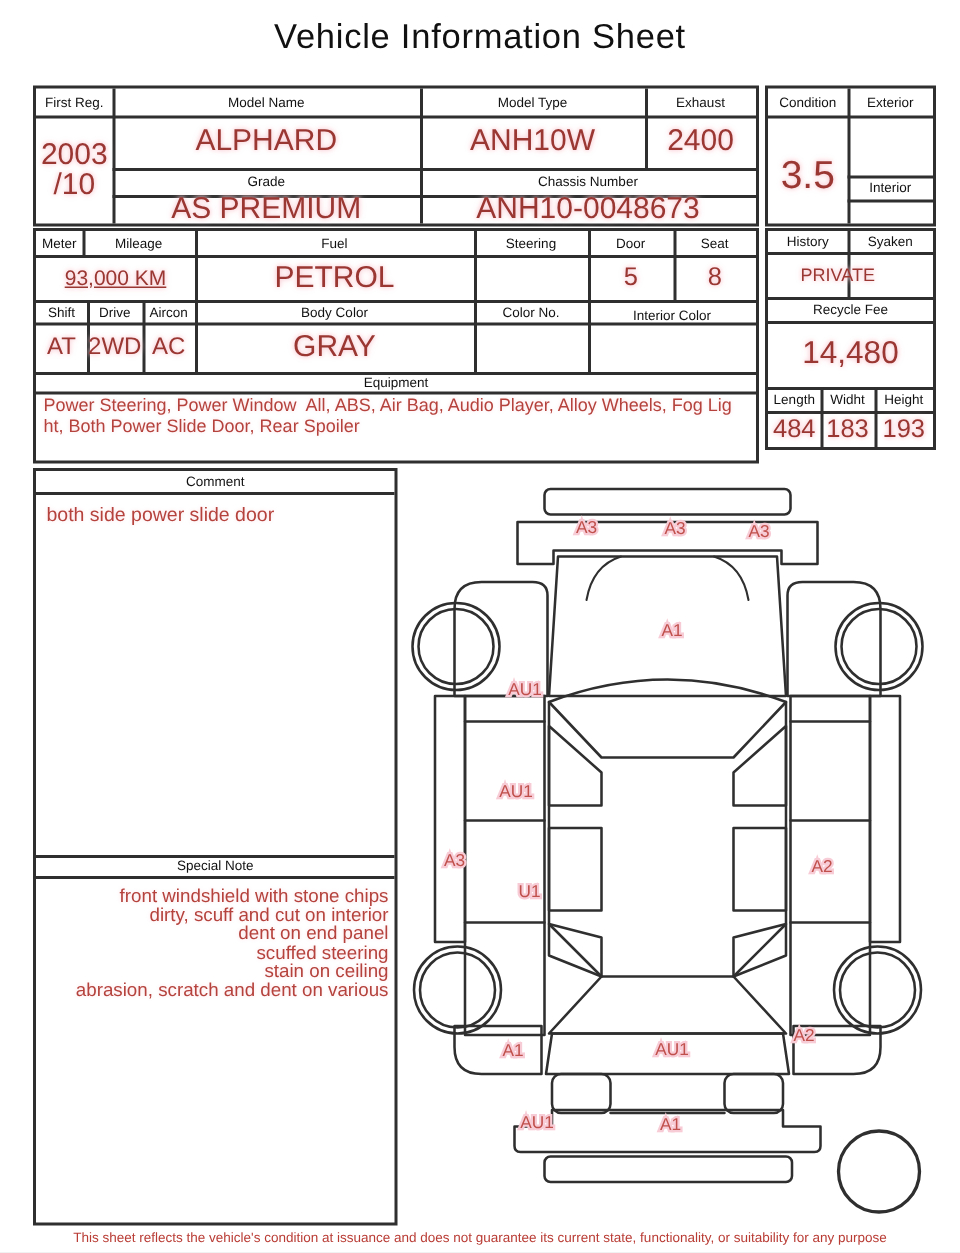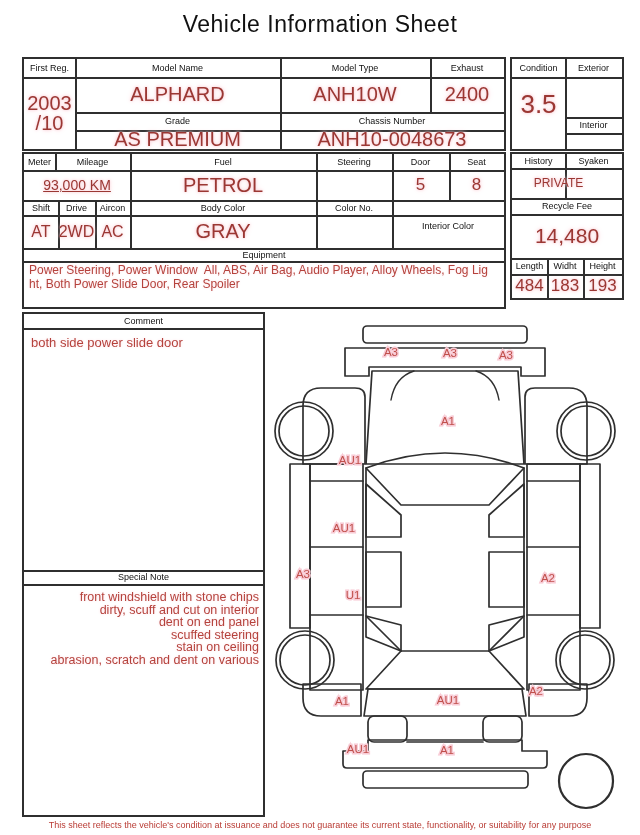--- a/index.html
+++ b/index.html
@@ -77,21 +77,21 @@
     <div class="cell val sz20" style="left:256px;top:71px;width:224px;height:19px">ANH10-0048673</div>
   </div>
 
   <div class="box" style="left:510px;top:57px;width:110px;height:90px">
     <div class="vl" style="left:53px;top:0;height:90px"></div>
     <div class="hl" style="left:0;top:18px;width:110px"></div>
     <div class="hl" style="left:53px;top:58px;width:57px"></div>
     <div class="hl" style="left:53px;top:74px;width:57px"></div>
 
     <div class="cell hdr" style="left:0;top:0;width:53px;height:18px">Condition</div>
-    <div class="cell val sz26" style="left:0;top:0;width:53px;height:90px">3.5</div>
+    <div class="cell val sz26" style="left:0;top:12px;width:53px;height:90px">3.5</div>
     <div class="cell hdr" style="left:53px;top:0;width:57px;height:18px">Exterior</div>
     <div class="cell val sz14" style="left:53px;top:18px;width:57px;height:40px"></div>
     <div class="cell hdr" style="left:53px;top:58px;width:57px;height:16px">Interior</div>
     <div class="cell val sz14" style="left:53px;top:74px;width:57px;height:16px"></div>
   </div>
 
   <div class="box" style="left:22px;top:152px;width:480px;height:153px">
     <div class="hl" style="left:0;top:16px;width:480px"></div>
     <div class="hl" style="left:0;top:46px;width:480px"></div>
     <div class="hl" style="left:0;top:61px;width:480px"></div>
@@ -116,21 +116,21 @@
     <div class="cell val sz20" style="left:106px;top:16px;width:186px;height:30px">PETROL</div>
     <div class="cell val sz14" style="left:292px;top:16px;width:76px;height:30px"></div>
     <div class="cell val sz17" style="left:368px;top:16px;width:57px;height:30px">5</div>
     <div class="cell val sz17" style="left:425px;top:16px;width:55px;height:30px">8</div>
 
     <div class="cell hdr" style="left:0;top:46px;width:34px;height:15px">Shift</div>
     <div class="cell hdr" style="left:34px;top:46px;width:37px;height:15px">Drive</div>
     <div class="cell hdr" style="left:71px;top:46px;width:35px;height:15px">Aircon</div>
     <div class="cell hdr" style="left:106px;top:46px;width:186px;height:15px">Body Color</div>
     <div class="cell hdr" style="left:292px;top:46px;width:76px;height:15px">Color No.</div>
-    <div class="cell hdr" style="left:368px;top:64px;width:112px;height:15px">Interior Color</div>
+    <div class="cell hdr" style="left:368px;top:48px;width:112px;height:15px">Interior Color</div>
 
     <div class="cell val sz16" style="left:0;top:61px;width:34px;height:33px">AT</div>
     <div class="cell val sz16" style="left:34px;top:61px;width:37px;height:33px">2WD</div>
     <div class="cell val sz16" style="left:71px;top:61px;width:35px;height:33px">AC</div>
     <div class="cell val sz20" style="left:106px;top:61px;width:186px;height:33px">GRAY</div>
     <div class="cell val sz14" style="left:292px;top:61px;width:76px;height:33px"></div>
     <div class="cell val sz14" style="left:368px;top:61px;width:112px;height:33px"></div>
 
     <div class="cell hdr" style="left:0;top:94px;width:480px;height:13px">Equipment</div>
     <div class="eq-block" id="equip-lines">

